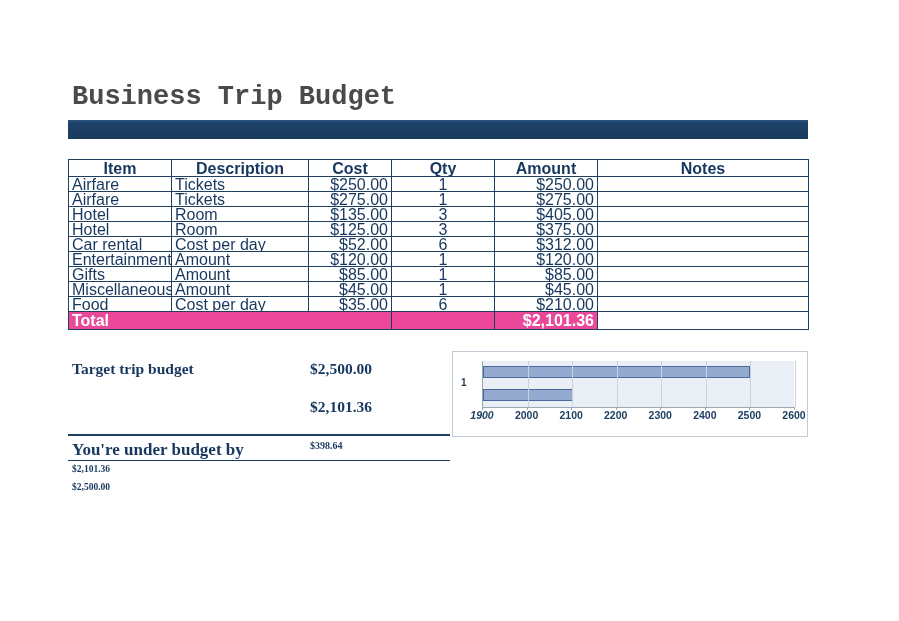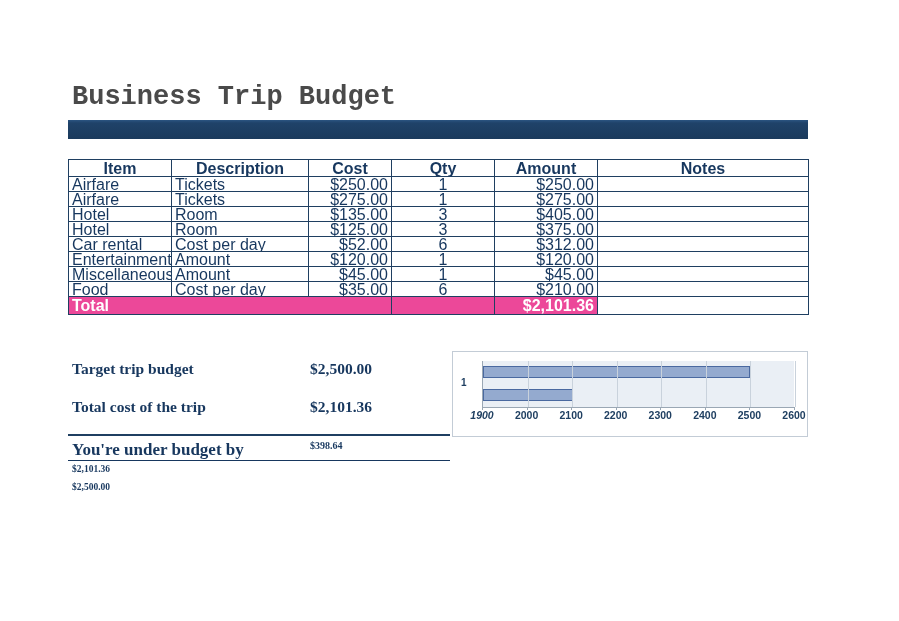--- a/index.html
+++ b/index.html
@@ -303,20 +303,28 @@
       </tr>
       <tr>
         <td class="cell-left">Entertainment</td>
         <td class="cell-left">Amount</td>
         <td class="cell-right">$120.00</td>
         <td class="cell-center">1</td>
         <td class="cell-right">$120.00</td>
         <td class="cell-left"></td>
       </tr>
       <tr>
+        <td class="cell-left">Gifts</td>
+        <td class="cell-left">Amount</td>
+        <td class="cell-right">$85.00</td>
+        <td class="cell-center">1</td>
+        <td class="cell-right">$85.00</td>
+        <td class="cell-left"></td>
+      </tr>
+      <tr>
         <td class="cell-left">Miscellaneous</td>
         <td class="cell-left">Amount</td>
         <td class="cell-right">$45.00</td>
         <td class="cell-center">1</td>
         <td class="cell-right">$45.00</td>
         <td class="cell-left"></td>
       </tr>
       <tr>
         <td class="cell-left">Food</td>
         <td class="cell-left">Cost per day</td>
@@ -333,21 +341,20 @@
       </tr>
     </tbody>
 </table>
 
 <div id="summary">
   <div class="summary-row">
     <span class="s-label">Target trip budget</span>
     <span class="s-value">$2,500.00</span>
   </div>
   <div class="summary-row">
-    <span class="s-label">Total cost of the trip</span>
     <span class="s-value">$2,101.36</span>
   </div>
 </div>
 
 <div id="summary-divider"></div>
 
 <div id="under-budget-row">
   <span class="s-label">You're under budget by</span>
   <span class="s-value">$398.64</span>
 </div>

